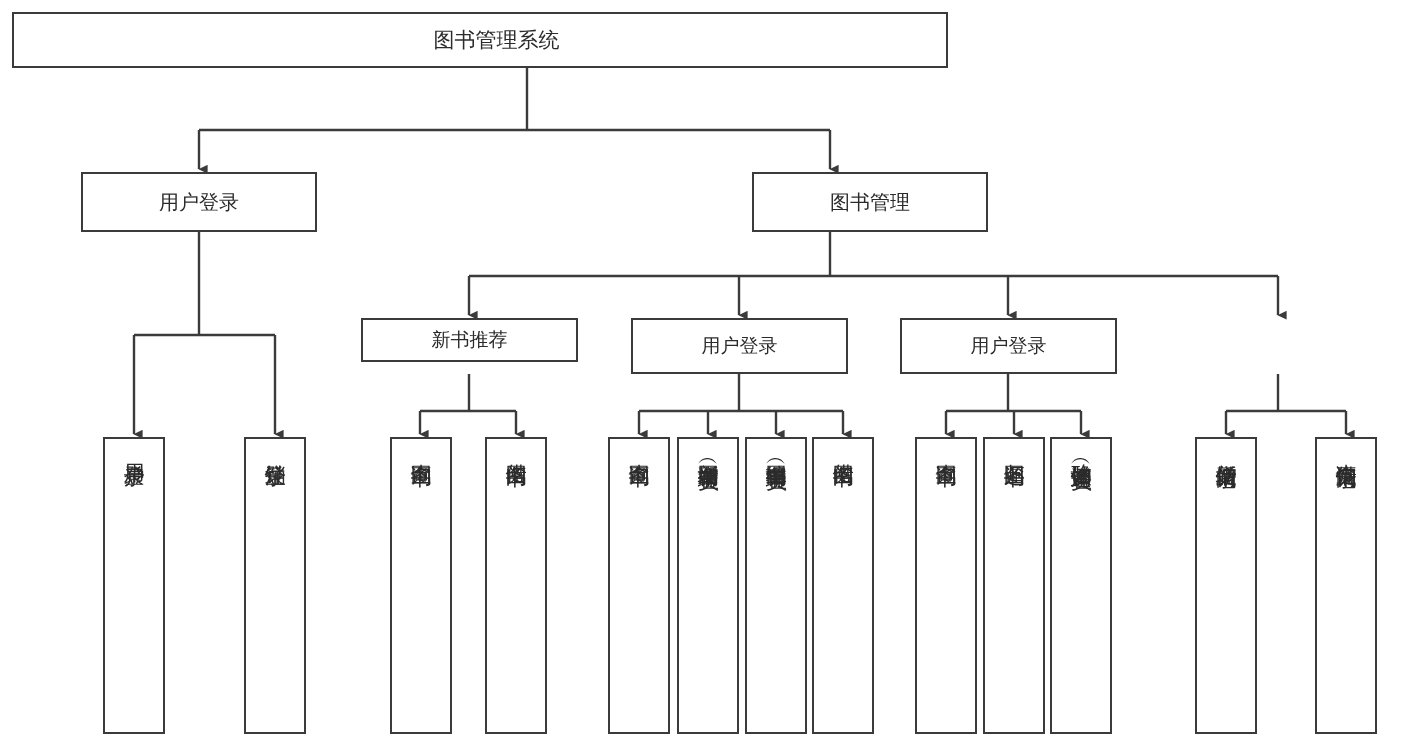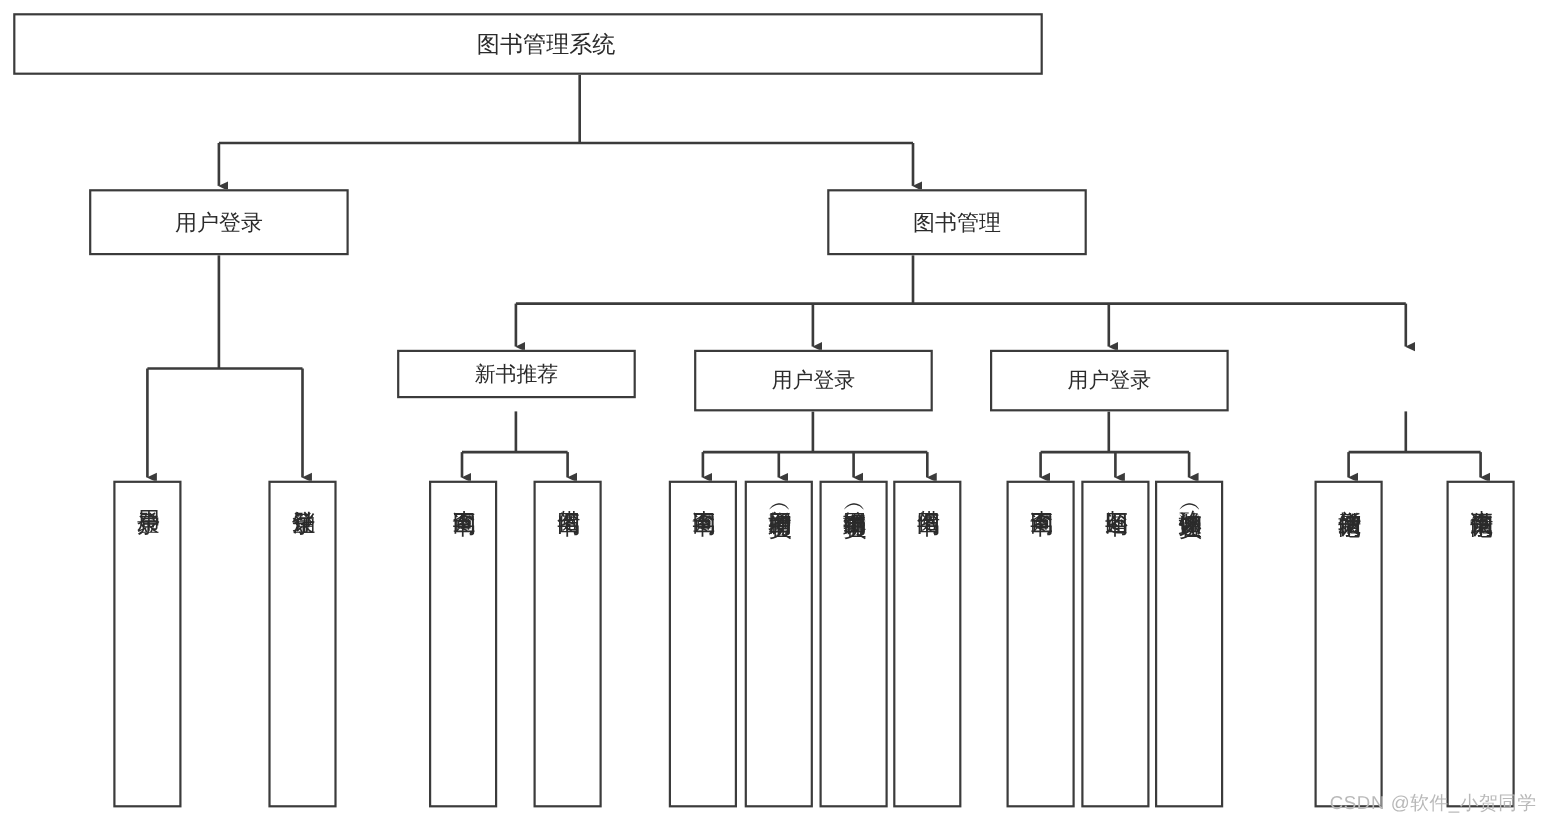--- a/index.html
+++ b/index.html
@@ -183,14 +183,13 @@
   <div class="node leaf leaf-tall" id="node-leaf-10" style="left: 1050px; top: 437px; width: 62px; height: 297px;">
     <span class="vlabel">确认归还（管理员）</span>
   </div>
   <div class="node leaf" id="node-leaf-11" style="left: 1195px; top: 437px; width: 62px; height: 297px;">
     <span class="vlabel">新增借阅记录</span>
   </div>
   <div class="node leaf" id="node-leaf-12" style="left: 1315px; top: 437px; width: 62px; height: 297px;">
     <span class="vlabel">查询借阅记录</span>
   </div>
 
-  <div class="watermark">CSDN @软件_小贺同学</div>
 </div>
 
 </body></html>

